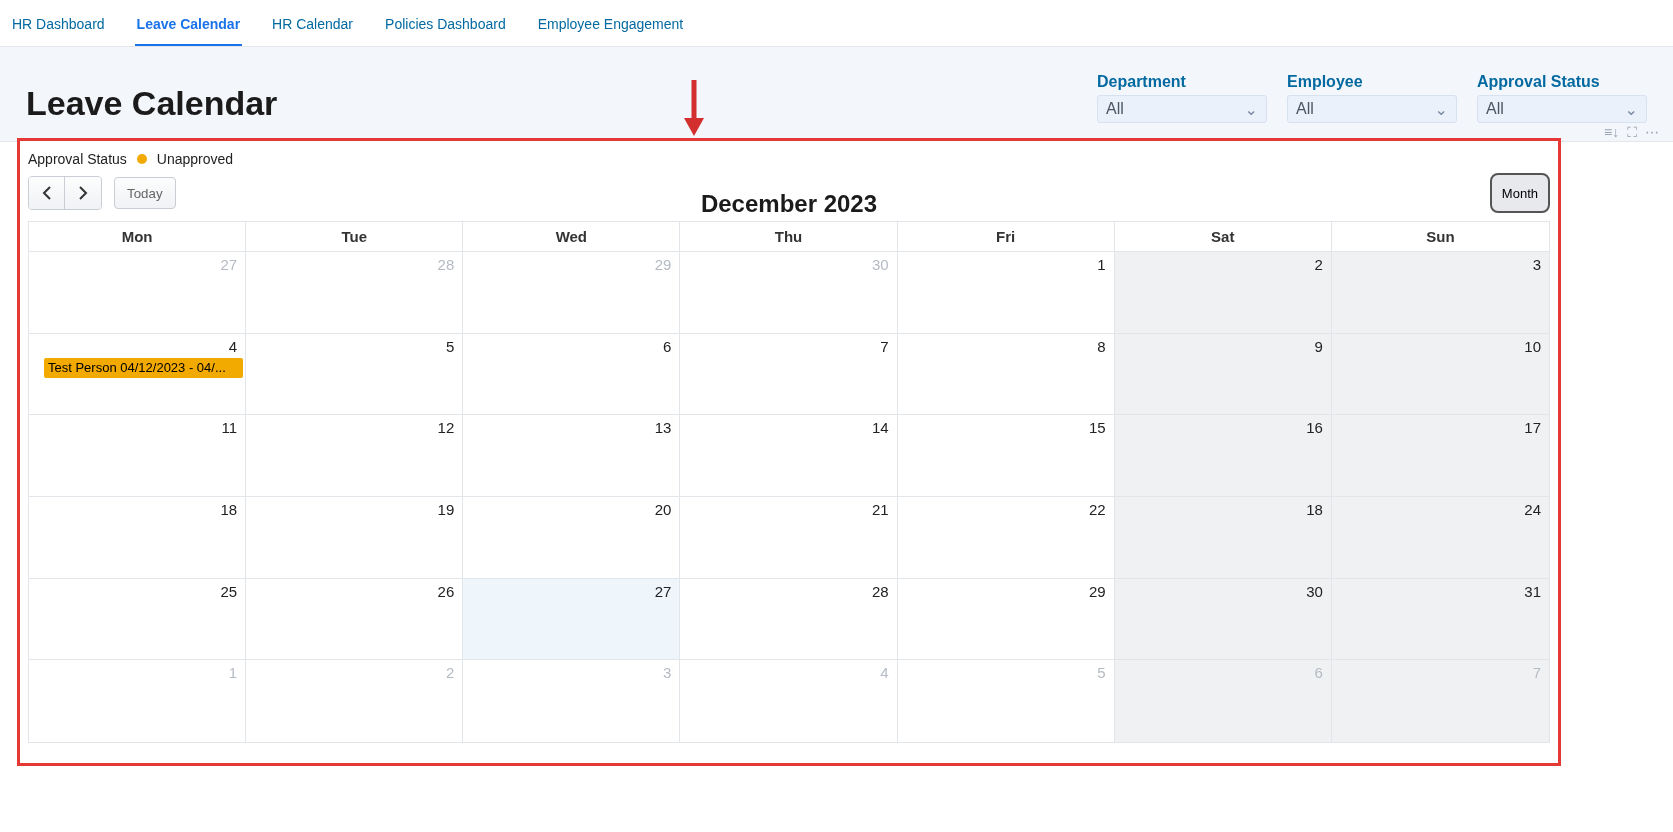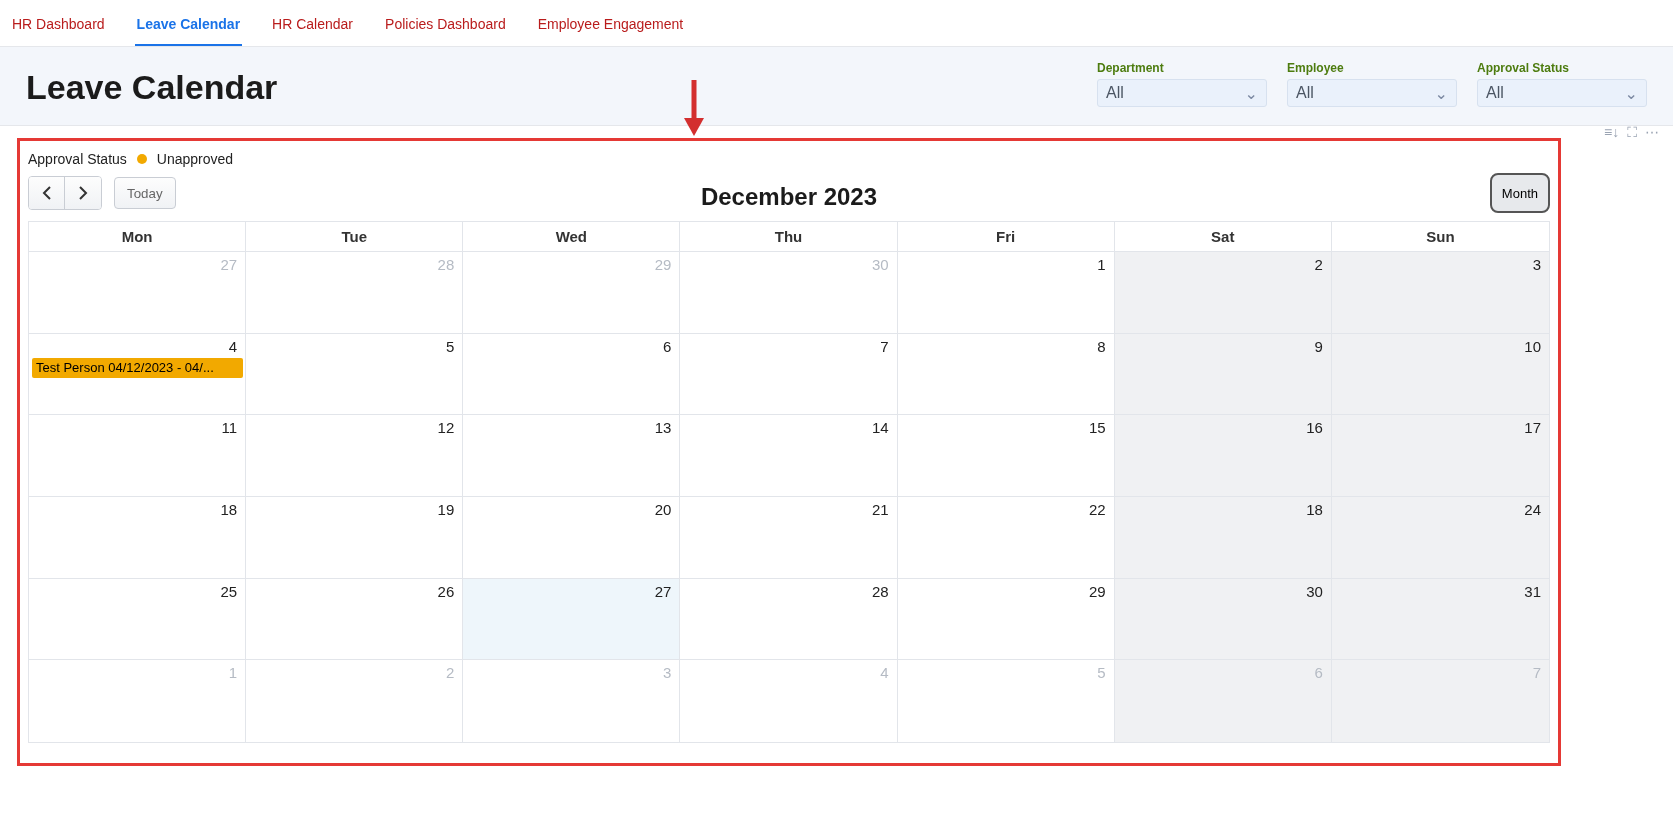--- a/index.html
+++ b/index.html
@@ -20,21 +20,21 @@
   .tabs {
     display: flex;
     gap: 28px;
     padding: 10px 10px 0 10px;
     border-bottom: 1px solid #e5e7eb;
     background: #fff;
   }
   .tab {
     padding: 6px 2px 12px 2px;
     font-size: 14px;
-    color: #b91c1c;
+    color: #0369a1;
     cursor: pointer;
     border-bottom: 2px solid transparent;
   }
   .tab.active {
     color: #1a73e8;
     font-weight: 600;
     border-bottom: 2px solid #1a73e8;
   }
   
   .header-row {
@@ -53,23 +53,24 @@
   .filters {
     display: flex;
     gap: 20px;
   }
   .filter {
     display: flex;
     flex-direction: column;
     gap: 4px;
   }
   .filter-label {
-    font-size: 12px;
-    color: #4d7c0f;
+    font-size: 16px;
+    color: #0369a1;
     font-weight: 600;
+    margin-top: 12px;
   }
   .select {
     width: 170px;
     height: 28px;
     background: #eaf1fb;
     border: 1px solid #d7e1ef;
     border-radius: 3px;
     display: flex;
     align-items: center;
     justify-content: space-between;
@@ -172,21 +173,21 @@
     cursor: pointer;
     font-size: 13px;
   }
   .cal-title {
     font-size: 24px;
     font-weight: 700;
     color: #1b1b1b;
     position: absolute;
     left: 50%;
     transform: translateX(-50%);
-    top: 42px;
+    top: 49px;
     width: auto;
     white-space: nowrap;
   }
   
   .cal-grid {
     width: 100%;
     border: 1px solid #e2e5ea;
   }
   .cal-head {
     display: grid;
@@ -225,21 +226,21 @@
   .cal-cell.today { background: #eef6fb; }
   .daynum {
     position: absolute;
     top: 4px;
     right: 8px;
     font-size: 15px;
     color: #222;
   }
   .event {
     position: absolute;
-    left: 3px;
+    left: 15px;
     right: 2px;
     top: 24px;
     height: 20px;
     background: #f2a900;
     color: #000;
     font-size: 13px;
     line-height: 20px;
     padding: 0 4px;
     white-space: nowrap;
     overflow: hidden;

